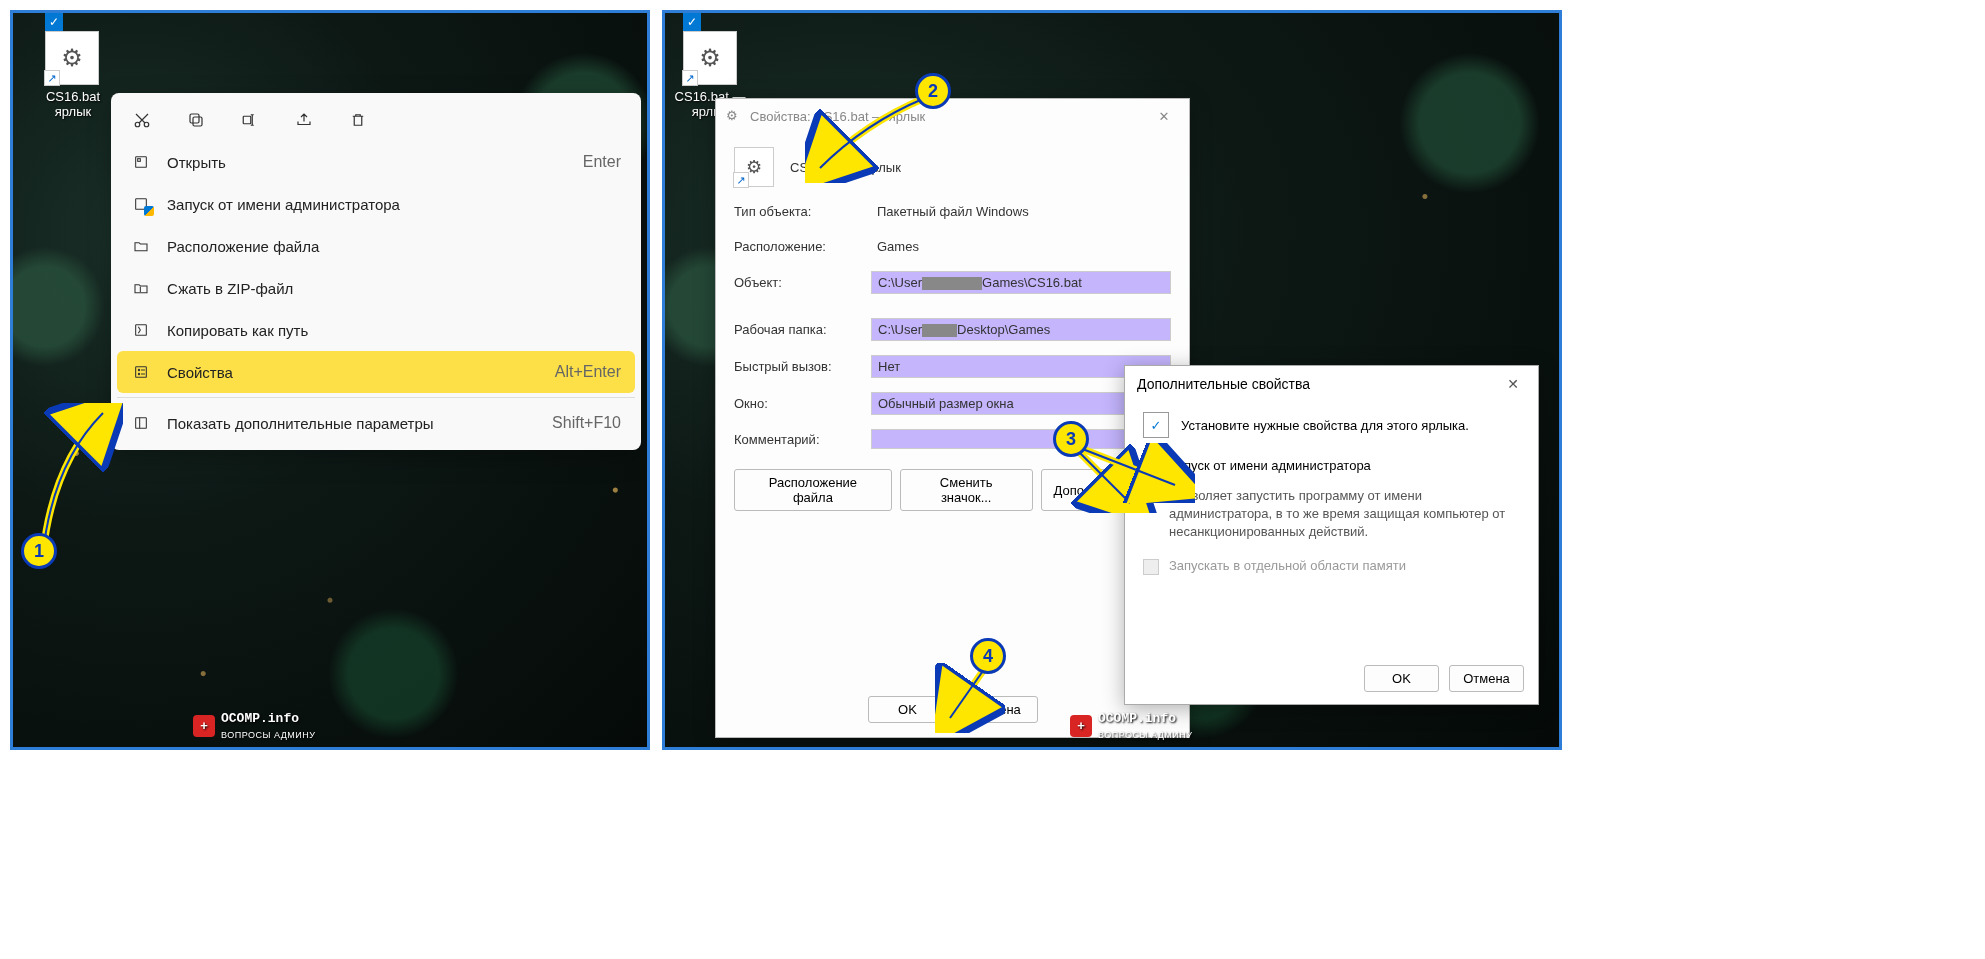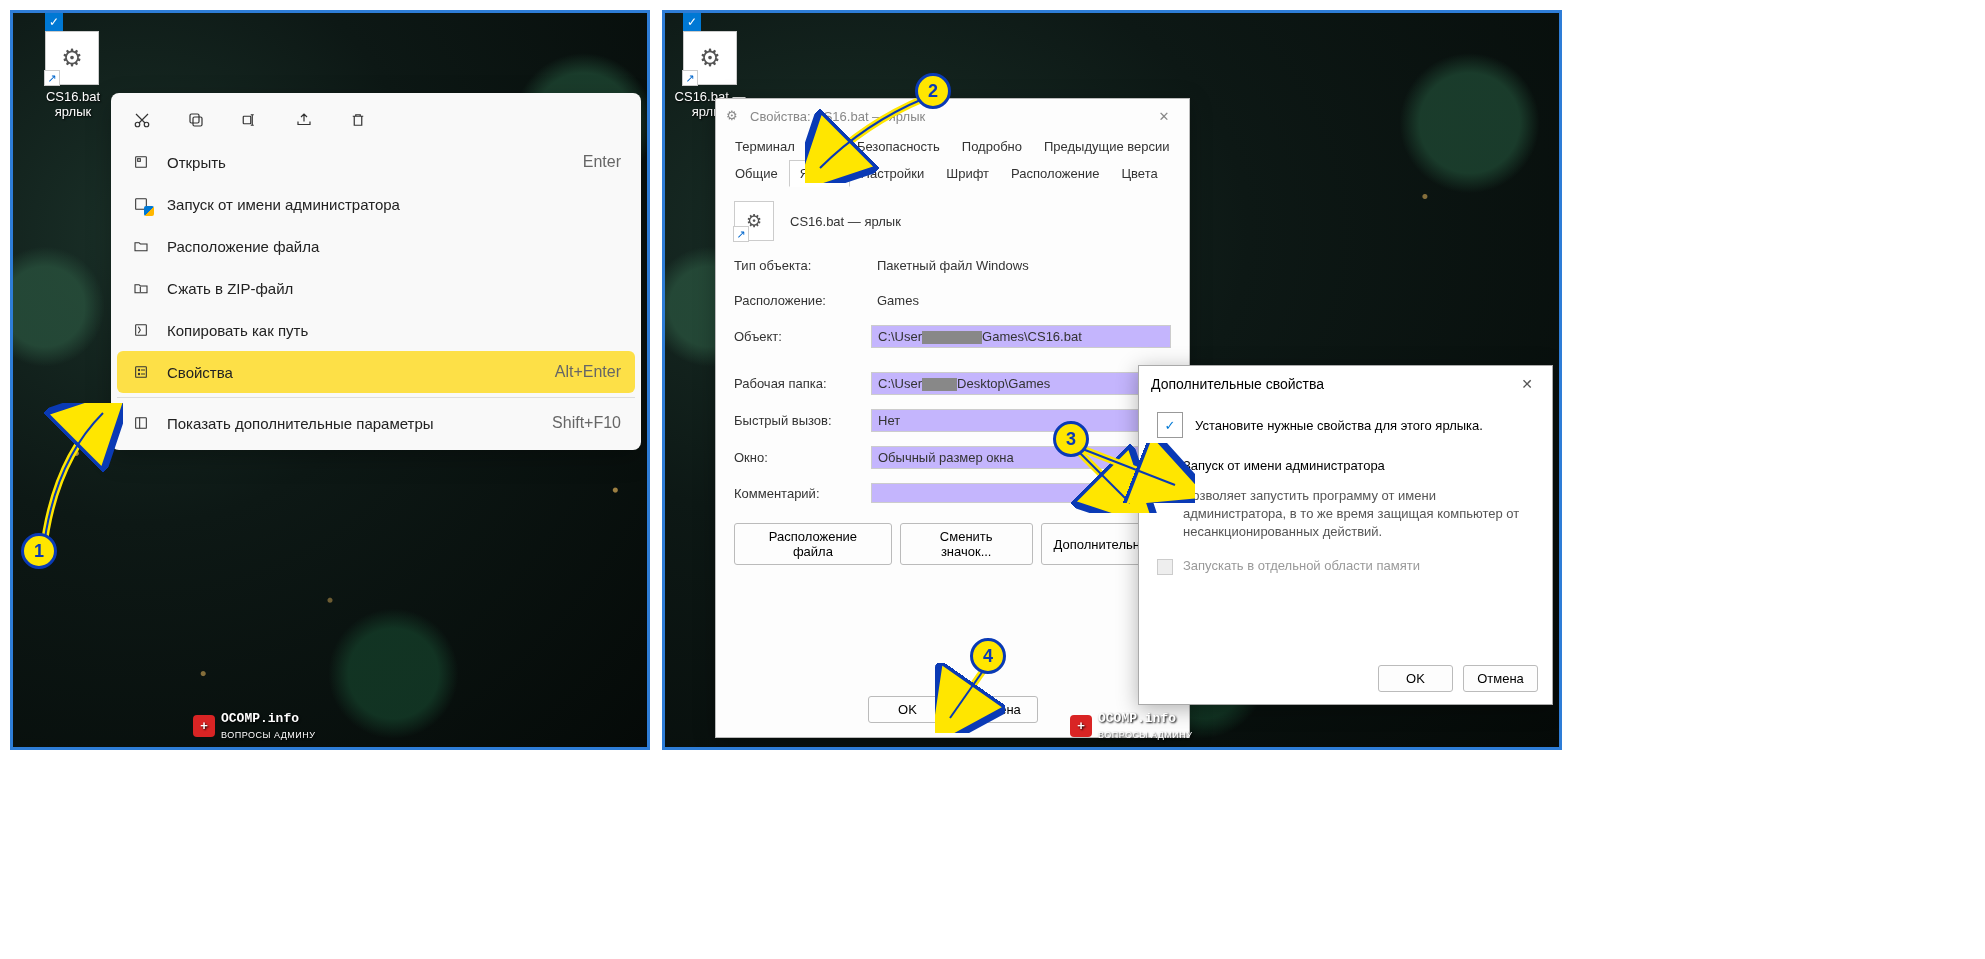--- a/index.html
+++ b/index.html
@@ -268,21 +268,21 @@
       display: flex;
       justify-content: center;
       gap: 10px;
     }
     .dlg-footer .btn { width: 80px; }
 
     
     .adv-dialog {
       position: absolute;
       top: 352px;
-      right: 6px;
+      right: 20px;
       width: 415px;
       height: 340px;
       background: #fff;
       border: 1px solid #aaa;
       box-shadow: 0 4px 20px rgba(0,0,0,0.3);
       font-size: 13px;
     }
     .adv-title {
       display: flex;
       align-items: center;
@@ -540,33 +540,20 @@
   <div class="shortcut-icon" style="top:18px;left:18px;">
     ⚙<div class="shortcut-arrow">↗</div>
   </div>
   <div class="shortcut-label" style="top:76px;left:0;width:90px;">CS16.bat — ярлык</div>
 
   <div class="props-dialog">
     <div class="dlg-title">
       <span class="dlg-title-icon">⚙</span>
       <span>Свойства: CS16.bat — ярлык</span>
       <span class="dlg-close">✕</span>
-    </div>
-    <div class="tabs">
-      <span class="tab">Терминал</span>
-      <span class="tab" style="margin-left:40px;">Безопасность</span>
-      <span class="tab">Подробно</span>
-      <span class="tab">Предыдущие версии</span>
-      <div style="flex-basis:100%;height:0;"></div>
-      <span class="tab">Общие</span>
-      <span class="tab active">Ярлык</span>
-      <span class="tab">Настройки</span>
-      <span class="tab">Шрифт</span>
-      <span class="tab">Расположение</span>
-      <span class="tab">Цвета</span>
     </div>
     <div class="props-body">
       <div class="props-header">
         <div class="props-header-icon">⚙
           <div class="shortcut-arrow">↗</div>
         </div>
         <span>CS16.bat — ярлык</span>
       </div>
       <div class="props-row">
         <span class="props-label">Тип объекта:</span>

